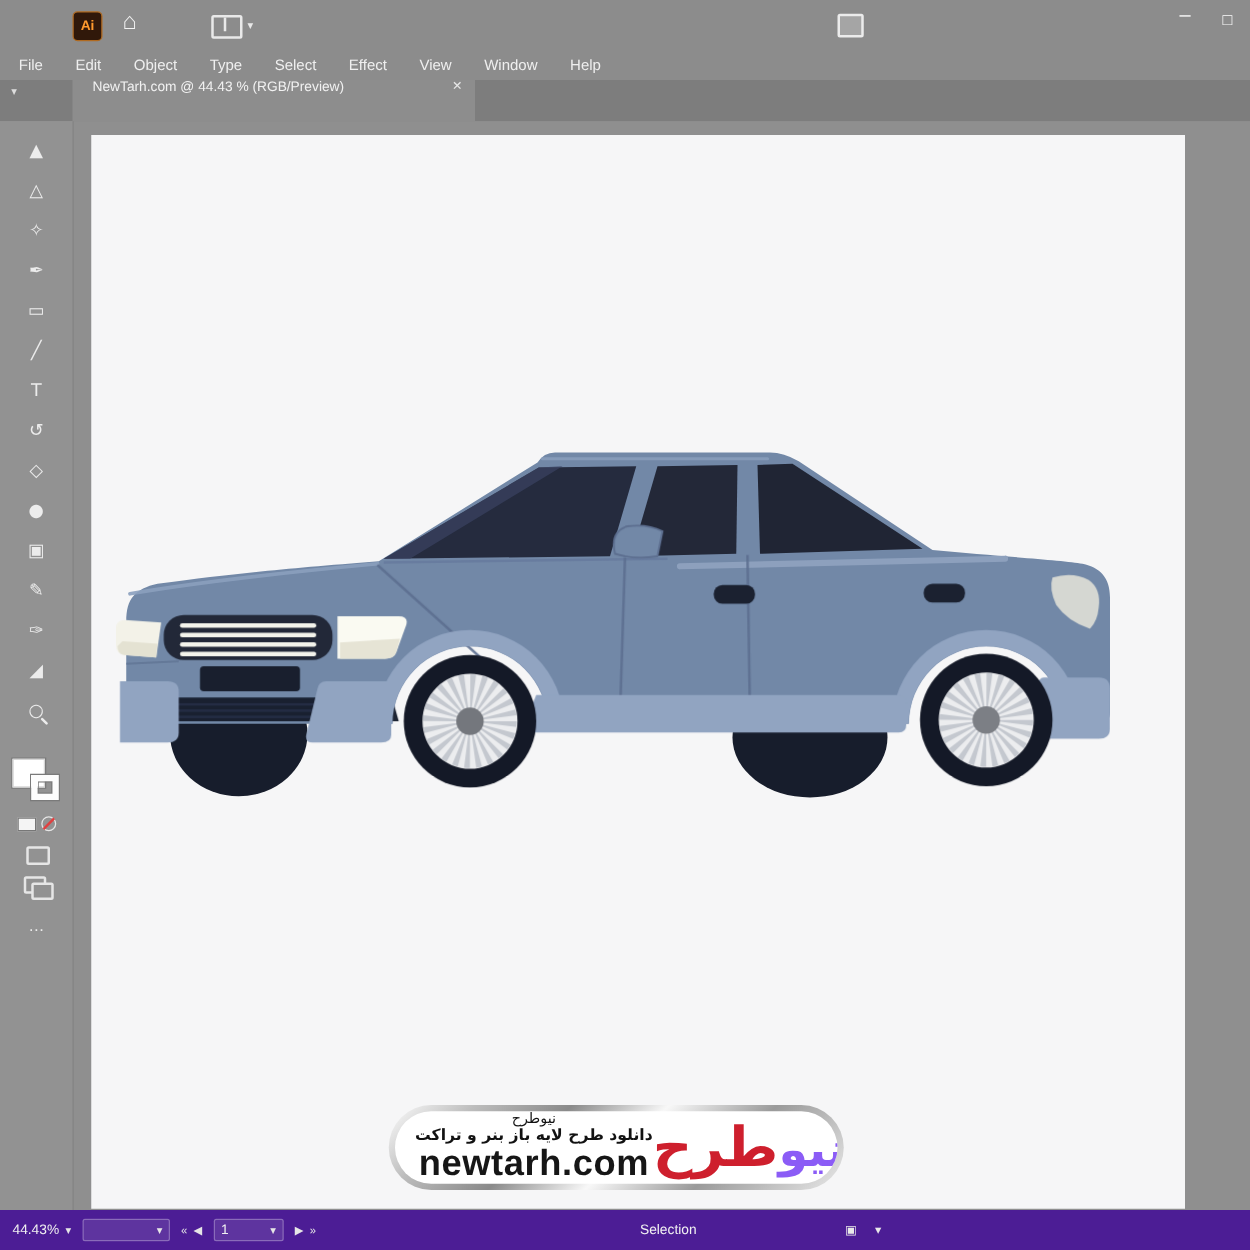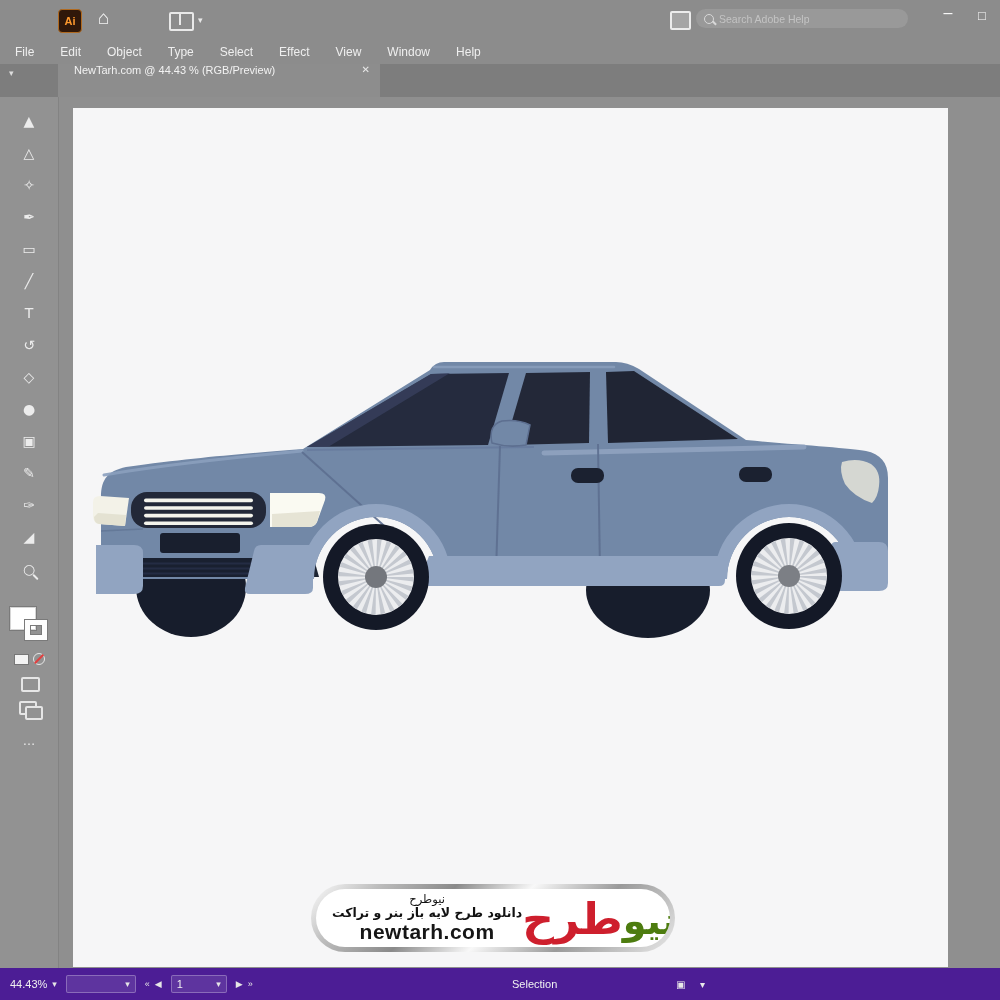--- a/index.html
+++ b/index.html
@@ -70,21 +70,21 @@
 
   
   .watermark{position:absolute;left:238px;top:776px;width:364px;height:68px;border-radius:36px;
       background:linear-gradient(135deg,#fdfdfd 0%,#bdbdbd 16%,#8a8a8a 34%,#f8f8f8 52%,#9a9a9a 72%,#e9e9e9 100%);
       padding:5px;box-sizing:border-box;}
   .wm-inner{width:100%;height:100%;border-radius:30px;background:#fff;display:flex;align-items:center;
       justify-content:space-between;padding:2px 20px 2px 16px;box-sizing:border-box;overflow:hidden;}
   .wm-text{display:flex;flex-direction:column;align-items:center;line-height:1.12;color:#121212;}
   .wm-brand{font-family:"DejaVu Sans",sans-serif;font-size:11.5px;direction:rtl;}
   .wm-tagline{font-family:"DejaVu Sans",sans-serif;font-size:12.5px;font-weight:bold;direction:rtl;white-space:nowrap;text-align:center;}
-  .wm-domain{font-size:21px;font-weight:800;letter-spacing:0.5px;color:#161616;}
+  .wm-domain{font-size:29px;font-weight:800;letter-spacing:0.5px;color:#161616;}
   .wm-logo{direction:rtl;display:flex;align-items:baseline;font-family:"DejaVu Sans",sans-serif;
       font-weight:900;white-space:nowrap;}
   .wm-logo-blue{font-size:38px;}
   .wm-logo-red{font-size:44px;}
 
   
   .statusbar{left:0;top:968px;width:1000px;height:32px;background:#4c1d95;display:flex;align-items:center;
       padding-left:10px;box-sizing:border-box;gap:9px;font-size:11px;color:#f0f0f0;}
   .sb-group{display:flex;align-items:center;gap:5px;}
   .sb-box{height:16px;background:rgba(255,255,255,0.10);border:1px solid rgba(255,255,255,0.28);
@@ -97,24 +97,20 @@
 <body>
 
 <div id="app">
 
   <div class="abs titlebar">
     <div class="abs ai-icon">Ai</div>
     <div class="abs home-icon">⌂</div>
     <div class="abs arrange-icon"></div>
     <div class="abs caret arrange-caret">▾</div>
     <div class="abs layout-icon"></div>
-    <div class="abs searchbox">
-      <span class="mag"></span>
-      <span class="search-ph">Search Adobe Help</span>
-    </div>
     <div class="abs winbtn btn-min">–</div>
     <div class="abs winbtn btn-max">□</div>
     <div class="abs winbtn btn-close">✕</div>
   </div>
 
   <div class="abs menubar">
     <span class="menu-item">File</span>
     <span class="menu-item">Edit</span>
     <span class="menu-item">Object</span>
     <span class="menu-item">Type</span>
@@ -242,21 +238,21 @@
     </svg>
 
     <div class="watermark">
       <div class="wm-inner">
         <div class="wm-text">
           <span class="wm-brand">نیوطرح</span>
           <span class="wm-tagline">دانلود طرح لایه باز بنر و تراکت</span>
           <span class="wm-domain">newtarh.com</span>
         </div>
         <div class="wm-logo">
-          <span class="wm-logo-blue" style="color:#4d7c0f">نیو</span>
+          <span class="wm-logo-blue" style="color:#8b5cf6">نیو</span>
           <span class="wm-logo-red" style="color:#ce1f2d">طرح</span>
         </div>
       </div>
     </div>
   </div>
 
   <div class="abs statusbar">
     <div class="sb-group">
       <span>44.43%</span>
       <span class="sb-arrow">▾</span>

